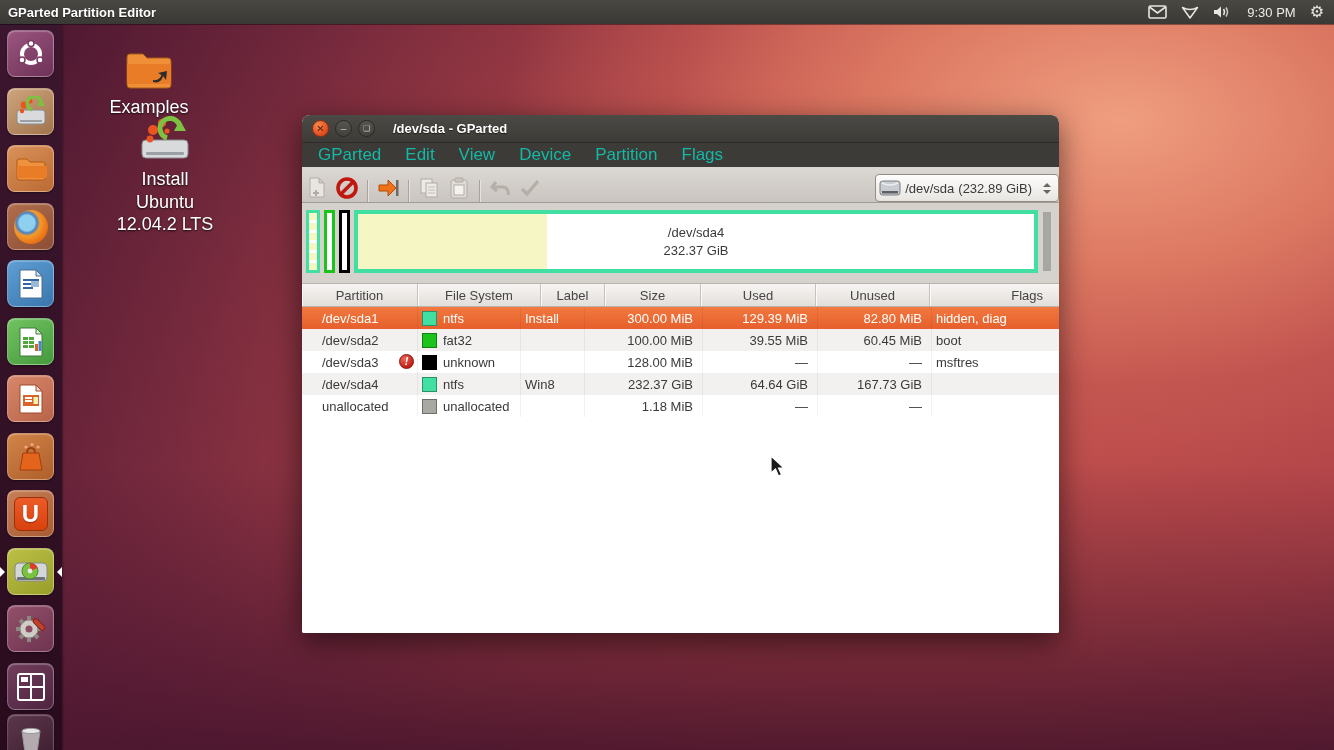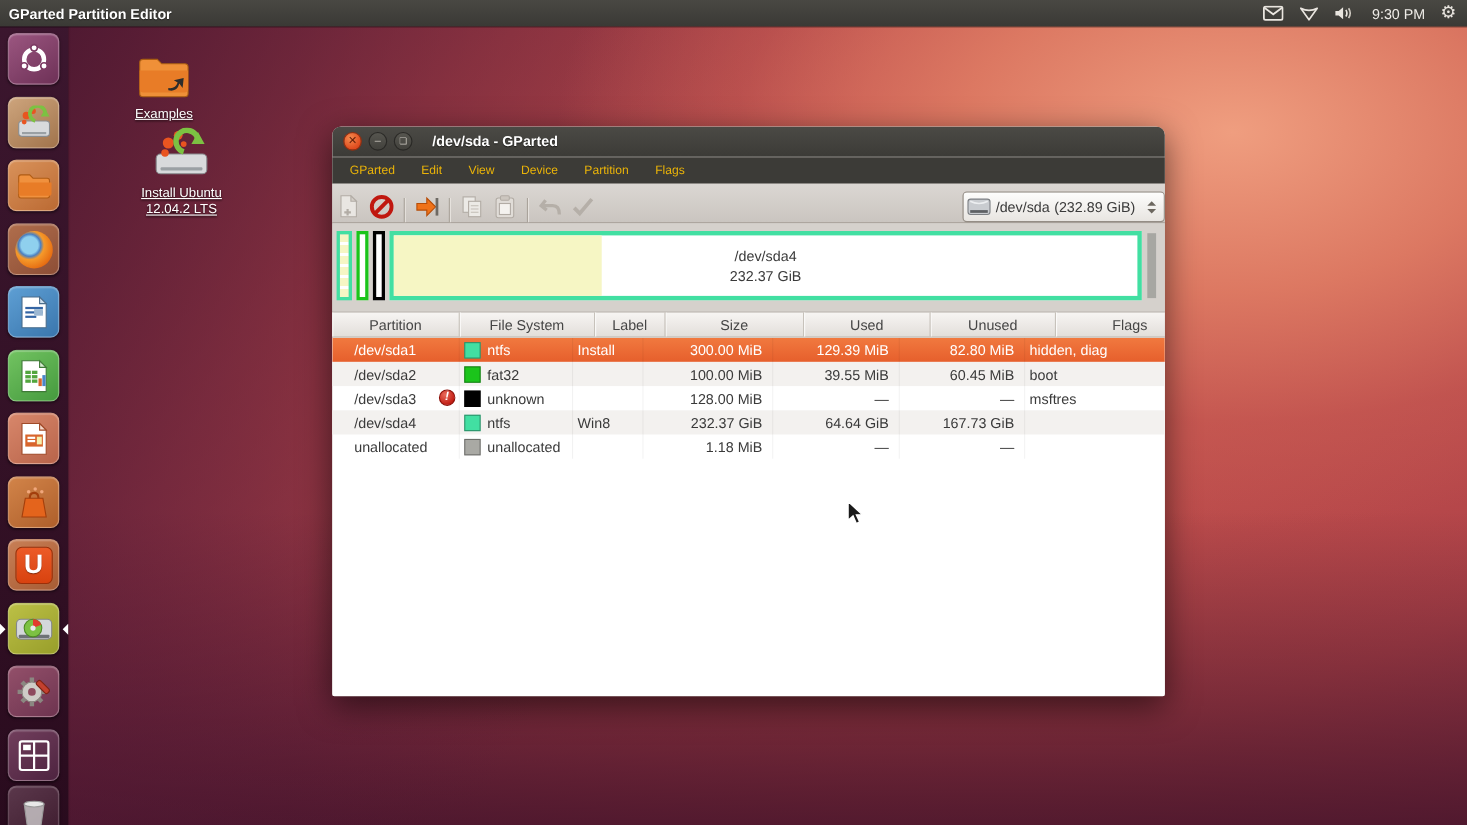--- a/index.html
+++ b/index.html
@@ -42,35 +42,35 @@
   .tile-impr  { background:linear-gradient(145deg,#d8876b,#b8644a); }
   .tile-sw    { background:linear-gradient(145deg,#d28449,#ae5f2b); }
   .tile-u1    { background:linear-gradient(145deg,#c87f56,#a75c34); }
   .tile-gp    { background:linear-gradient(145deg,#bcc046,#989e2a); }
   .tile-set   { background:linear-gradient(145deg,#93506a,#6e3450); }
   .tile-ws    { background:linear-gradient(145deg,#713e5c,#4e2440); }
   .tile-trash { background:linear-gradient(145deg,rgba(150,110,130,.45),rgba(90,50,70,.45)); }
 
   
   .desk-icon { position:absolute; display:flex; flex-direction:column; align-items:center; width:110px; text-align:center; }
-  .desk-label { color:#fff; font-size:12px; text-shadow:0 1px 2px rgba(0,0,0,.8); line-height:1.25; margin-top:4px;text-decoration:underline; }
+  .desk-label { color:#fff; font-size:18px; text-shadow:0 1px 2px rgba(0,0,0,.8); line-height:1.25; margin-top:4px; }
 
   
   #win { position:absolute; left:302px; top:115px; width:757px; height:518px;
     border-radius:8px 8px 2px 2px; box-shadow:0 8px 30px rgba(0,0,0,.55); background:#d5d1cc;
     display:flex; flex-direction:column; overflow:hidden; z-index:45; }
   .titlebar { height:28px; background:linear-gradient(#4b4a45,#3c3b37); display:flex; align-items:center;
     border-radius:7px 7px 0 0; border-bottom:1px solid #2c2b28; position:relative; }
   .wbtn { width:17px; height:17px; border-radius:50%; margin-left:6px; display:flex; align-items:center; justify-content:center;
     font-size:10px; line-height:1; }
   .wbtn.close { background:radial-gradient(circle at 35% 30%,#f58a4e,#df4b1e 70%); border:1px solid #962f10; color:#5e1c07; margin-left:10px; font-weight:bold;}
   .wbtn.minmax { background:linear-gradient(#56554f,#42413c); border:1px solid #2a2926; color:#c8c4bc; }
   .win-title { color:#fff; font-weight:bold; font-size:13px; margin-left:18px; text-shadow:0 1px 1px rgba(0,0,0,.6); }
   .menubar { height:24px; background:#3c3b37; display:flex; align-items:center; gap:4px; padding-left:6px; }
-  .menu-item { color:#eab308; font-size:11px; padding:2px 10px; border-radius:3px; }
+  .menu-item { color:#14b8a6; font-size:17px; padding:2px 10px; border-radius:3px; }
 
   .toolbar { height:36px; background:linear-gradient(#dbd7d3,#cac5c0); border-bottom:1px solid #a39c94;
     display:flex; align-items:flex-end; padding:0 0; position:relative; }
   .tool-btn { width:30px; height:28px; display:flex; align-items:center; justify-content:center; border-radius:3px; }
   .tool-sep { width:1px; height:22px; background:#aaa39b; margin:0 5px; box-shadow:1px 0 0 #e6e2dd; }
   .device-combo { margin-left:auto; height:28px; background:linear-gradient(#fdfdfc,#e8e5e1); border:1px solid #948d85;
     border-radius:4px; display:flex; align-items:center; padding:0 4px 0 3px; gap:4px; box-shadow:0 1px 1px rgba(255,255,255,.6) inset; }
   .device-combo .dtext { font-size:13px; color:#3a3a3a; }
   .spin { display:flex; flex-direction:column; align-items:center; margin-left:4px; line-height:0; gap:3px; padding:0 3px; }
   .spin i { width:0; height:0; border-left:4px solid transparent; border-right:4px solid transparent; }
@@ -394,21 +394,21 @@
           <span>232.37 GiB</span>
         </div>
       </div>
       <div class="pbox unalloc"></div>
     </div>
 
     <div class="thead">
       <span class="th" style="width:116px">Partition</span>
       <span class="th" style="width:123px">File System</span>
       <span class="th" style="width:64px">Label</span>
-      <span class="th" style="width:126px">Size</span>
+      <span class="th" style="width:96px">Size</span>
       <span class="th" style="width:115px">Used</span>
       <span class="th" style="width:114px">Unused</span>
       <span class="th" style="flex:1">Flags</span>
     </div>
 
     <div class="tbody">
 
       <div class="trow selected">
         <span class="td part" style="width:116px">/dev/sda1</span>
         <span class="td" style="width:103px">

